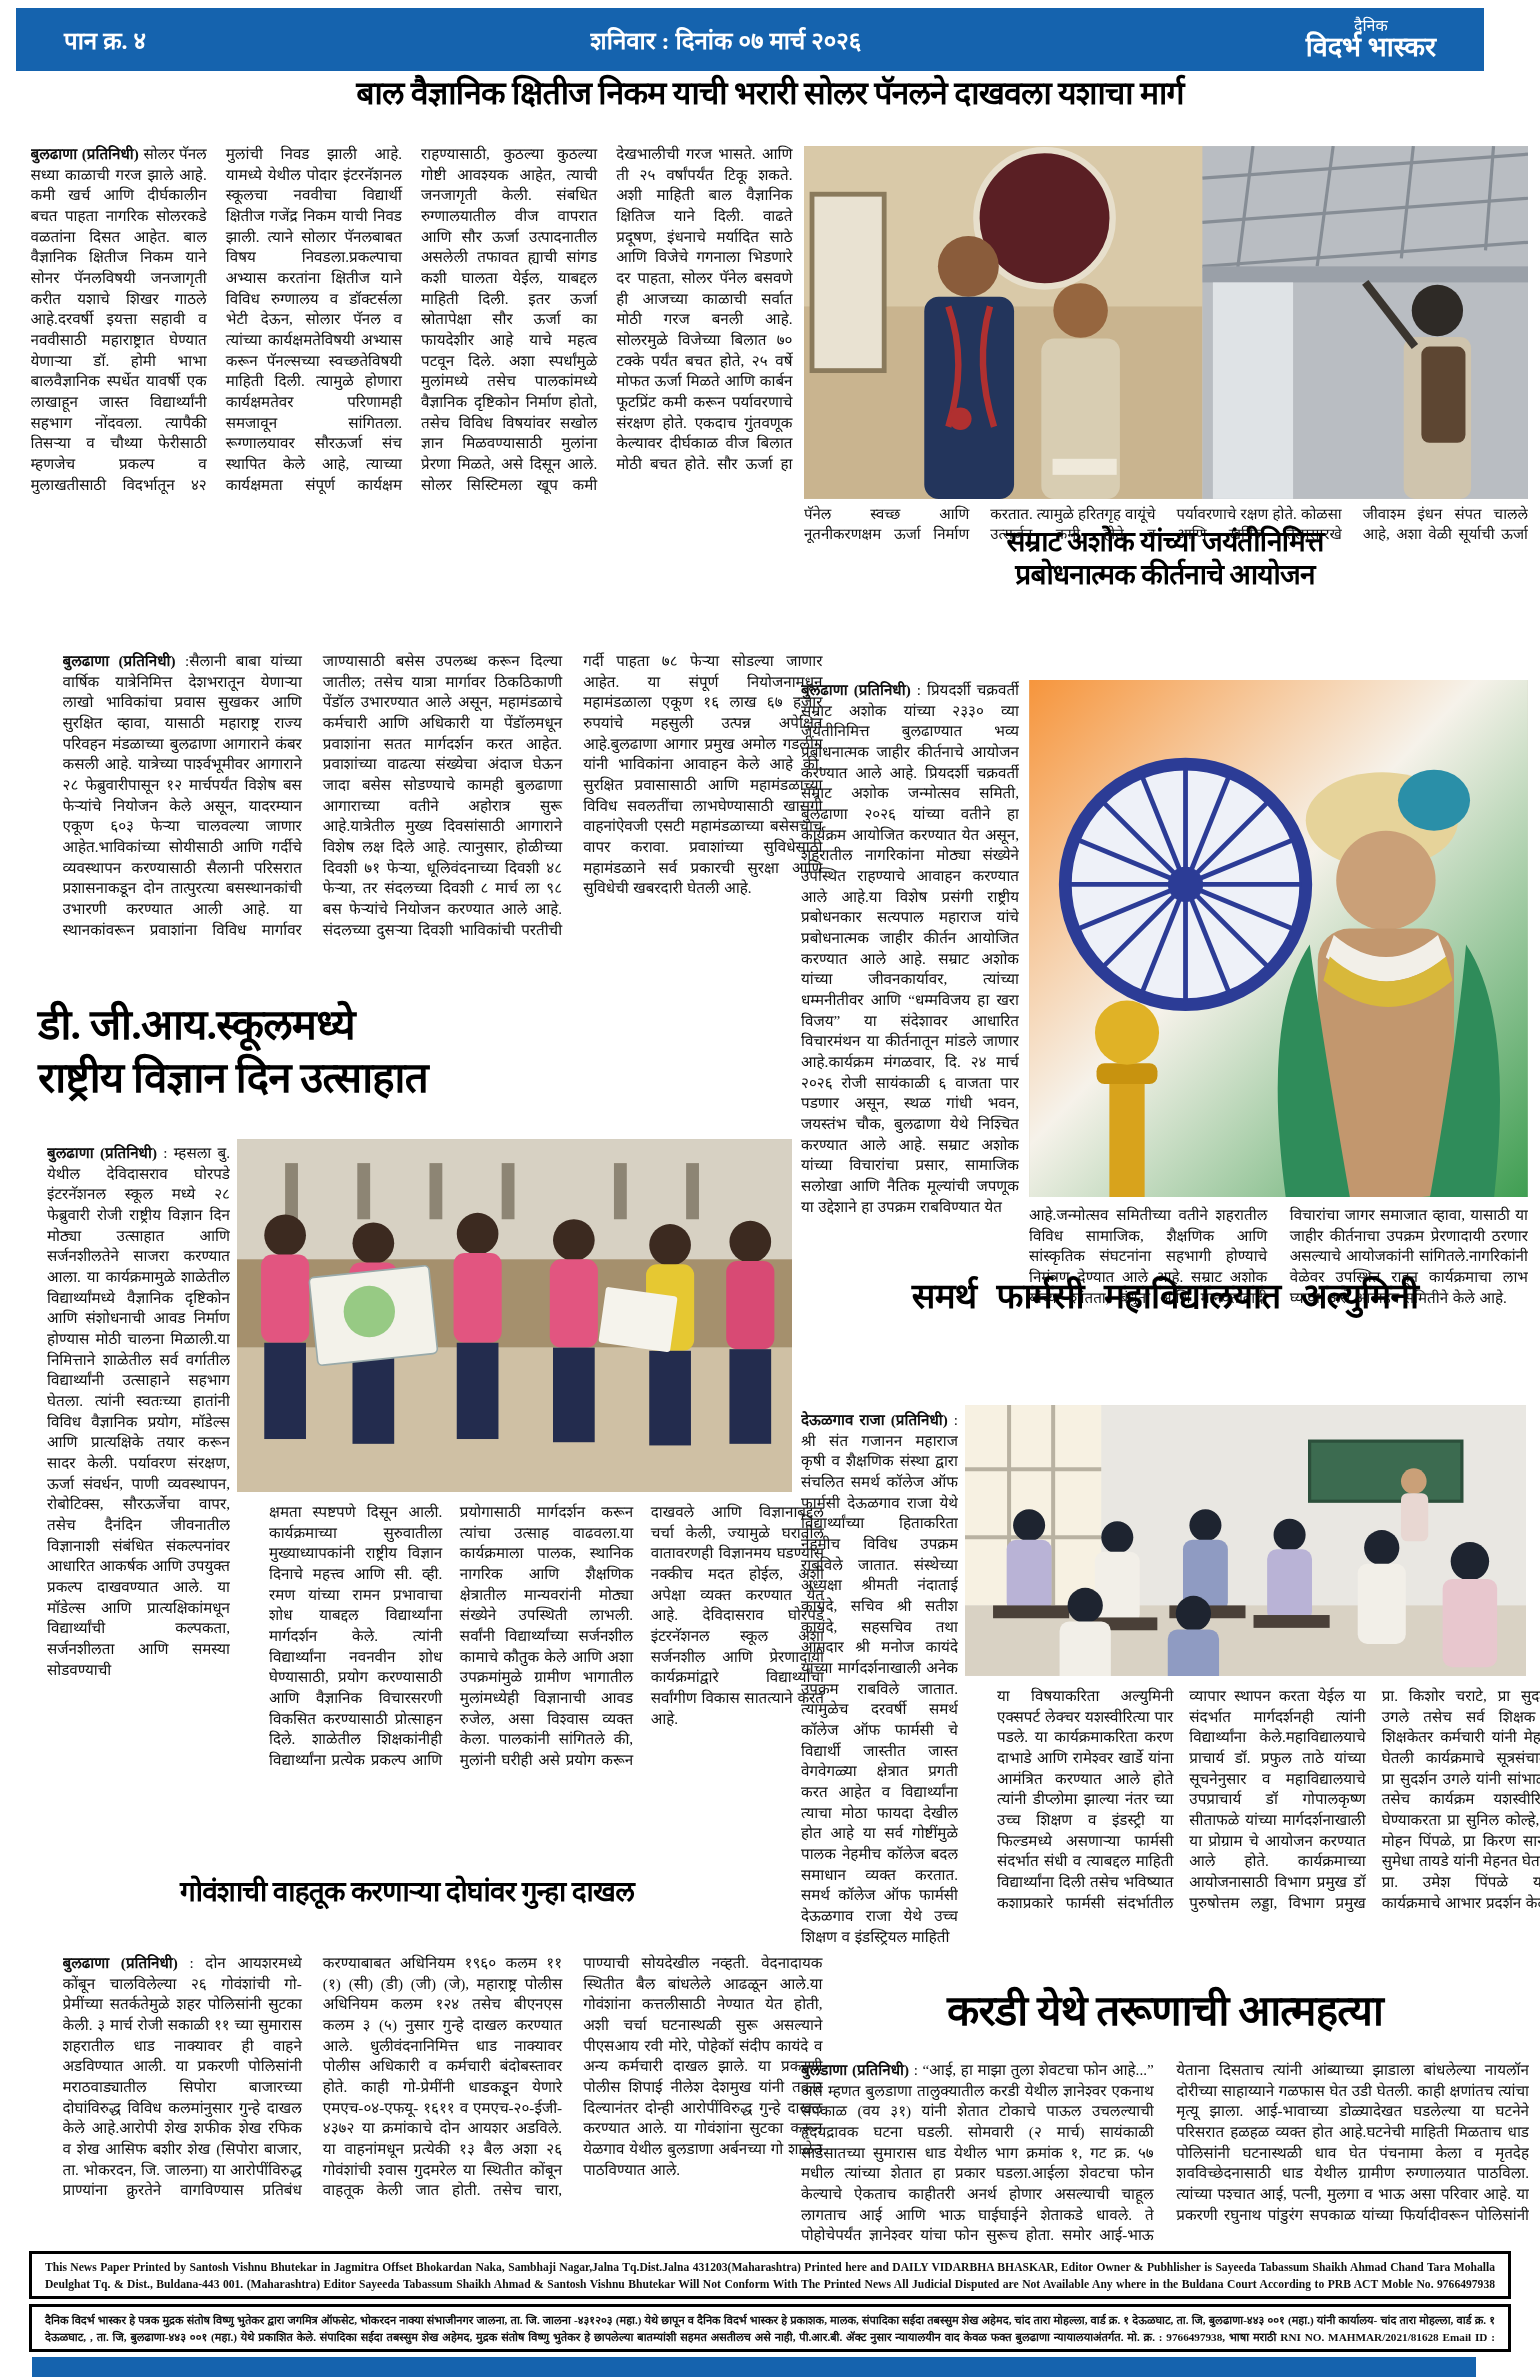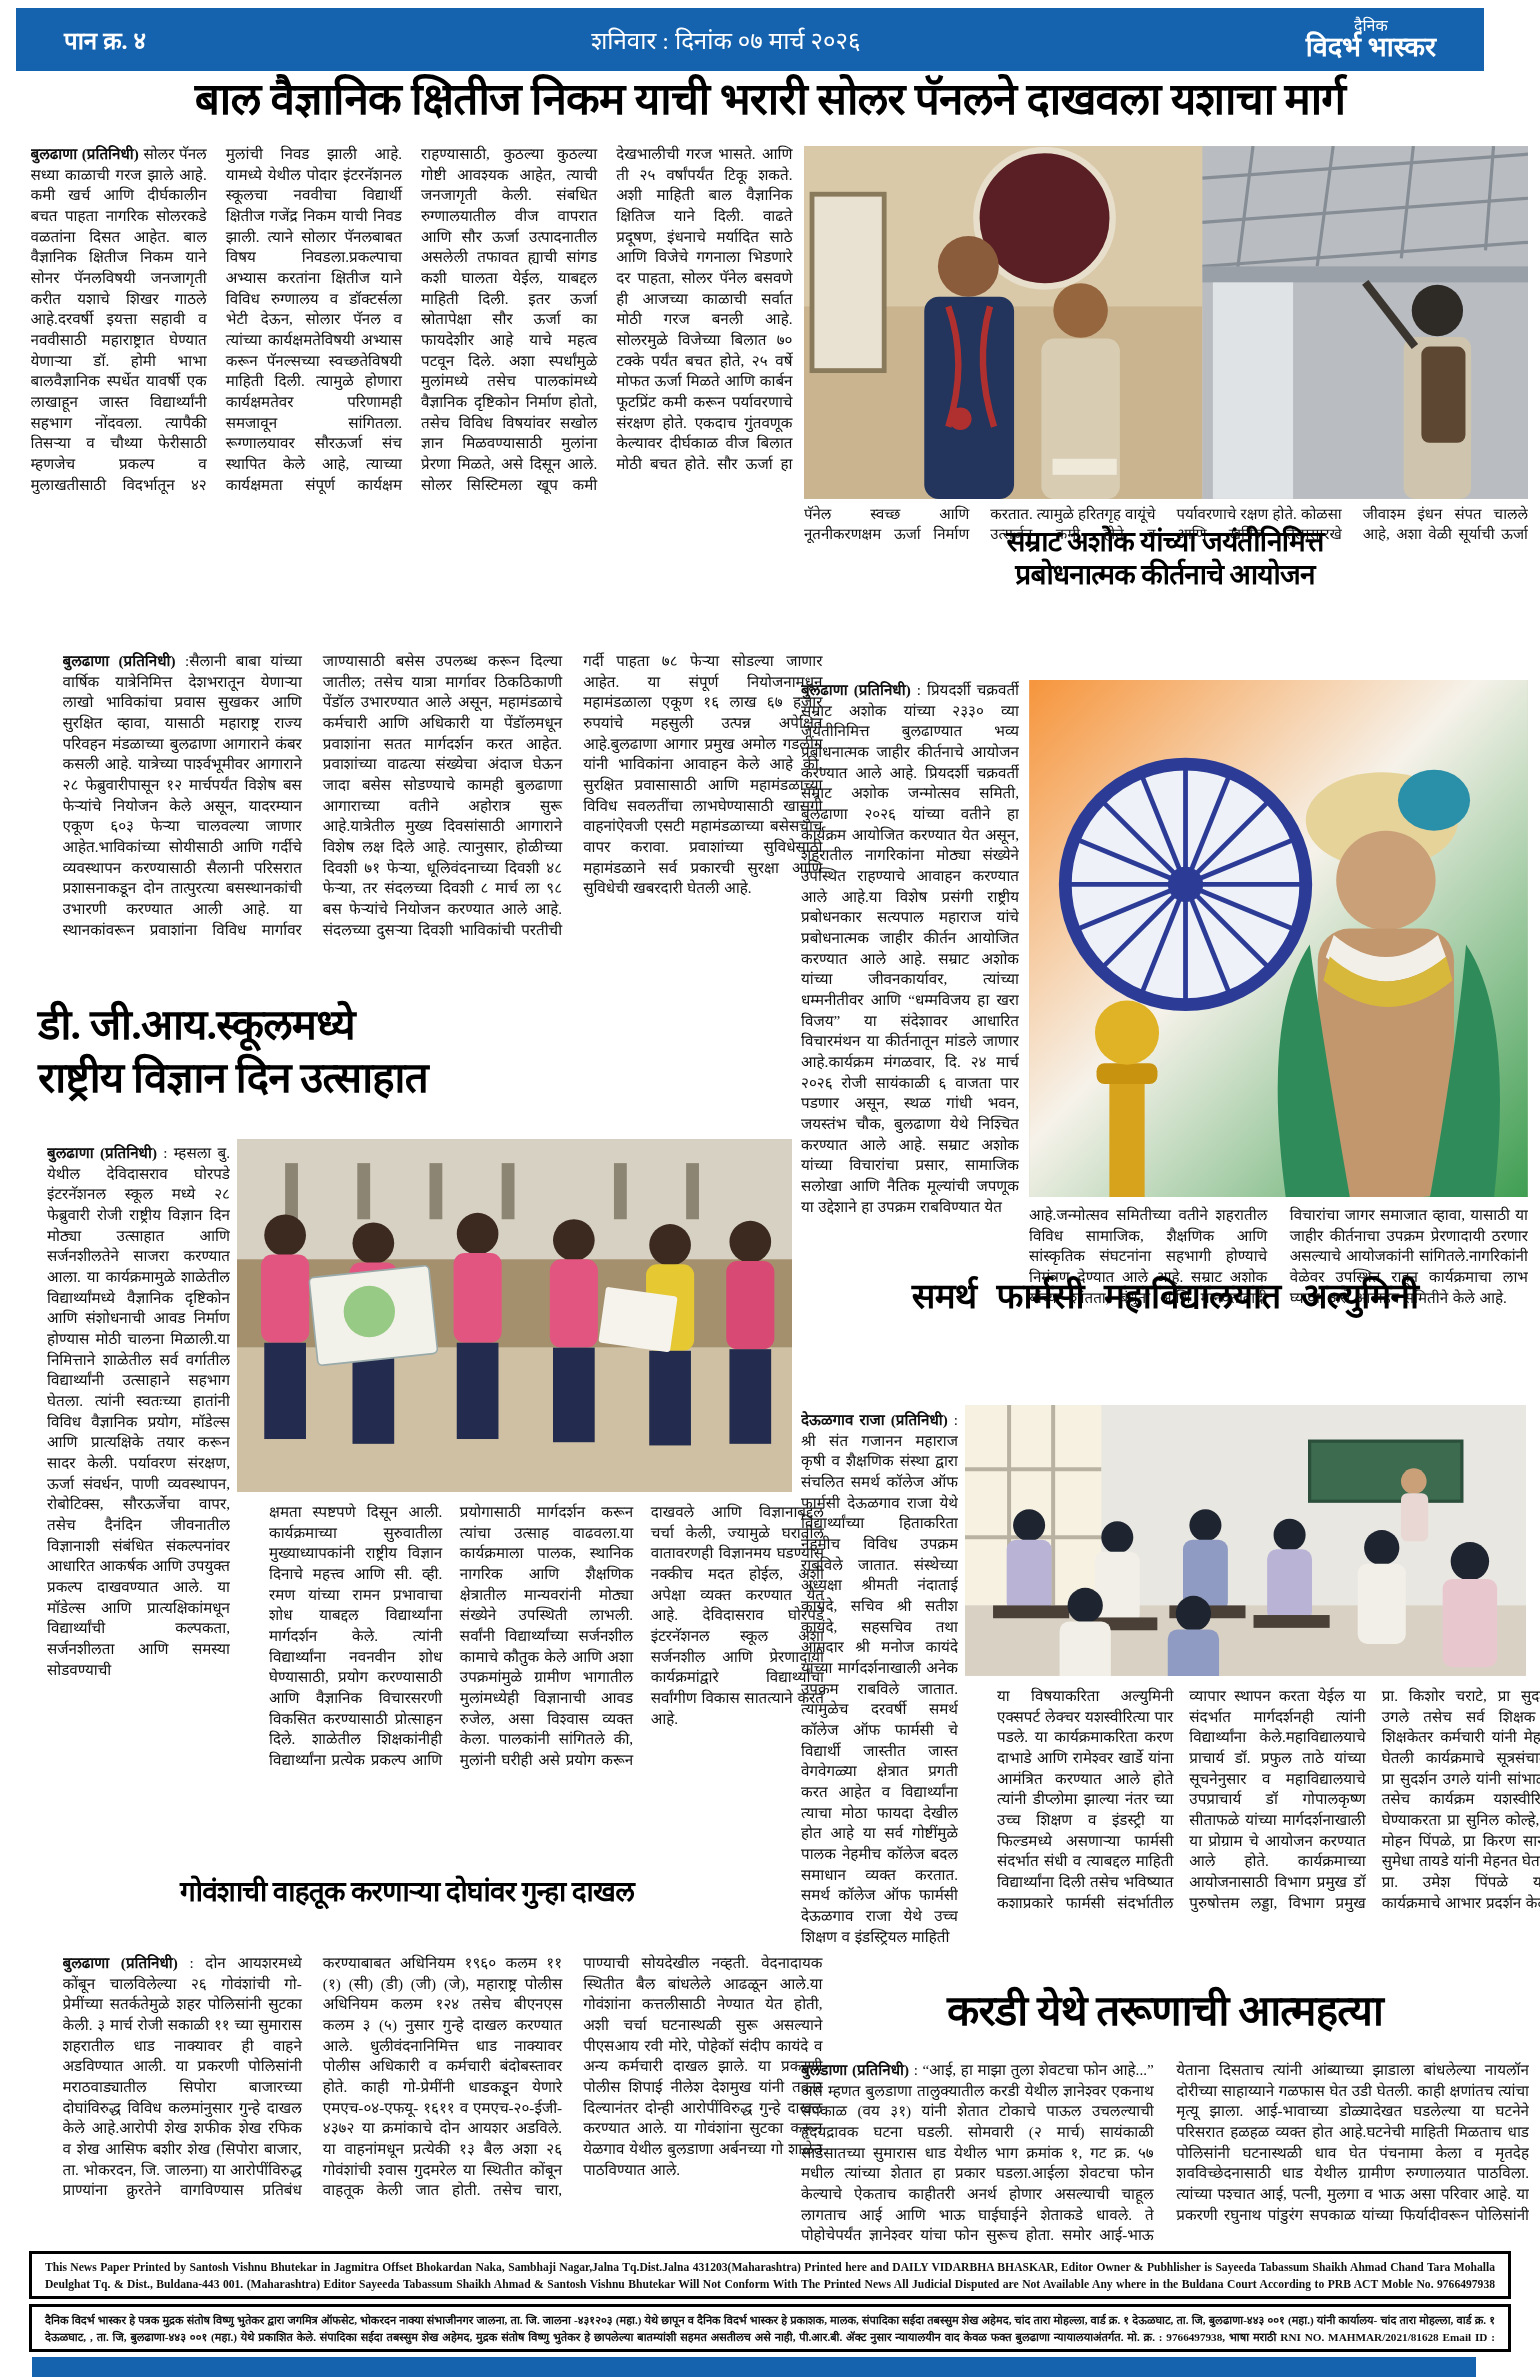--- a/index.html
+++ b/index.html
@@ -12,28 +12,28 @@
   }
   .abs { position:absolute;gap:20px; }
 
   
   .topbar {
     background:#1563ae; color:#fff;
     display:flex; align-items:center; justify-content:space-between;
     padding:0 48px;
   }
   .topbar .pageno { font-size:24px; font-weight:bold; }
-  .topbar .dateline-center { font-size:24px; font-weight:normal; text-align:center; }
+  .topbar .dateline-center { font-size:24px; font-weight:bold; text-align:center; }
   .masthead { text-align:center; line-height:1.02; }
   .masthead .m-top { font-size:16px; font-weight:normal; display:block; }
   .masthead .m-main { font-size:27px; font-weight:bold; display:block; }
 
   
   .hl { font-weight:bold; color:#000; text-align:center; letter-spacing:-0.8px; }
-  .hl-xl { font-size:44px; line-height:1.05; }
+  .hl-xl { font-size:32px; line-height:1.05; }
   .hl-lg { font-size:28px; line-height:1.18; }
   .hl-md { font-size:35px; line-height:1.22; }
   .hl-dgi { font-size:42px; line-height:1.25; text-align:left; }
 
   
   .body-text {
     font-size:15.2px; line-height:1.36; text-align:justify;
     overflow:hidden; word-spacing:0.8px;
   }
   .cols-4 { column-count:4; column-gap:19px; }

